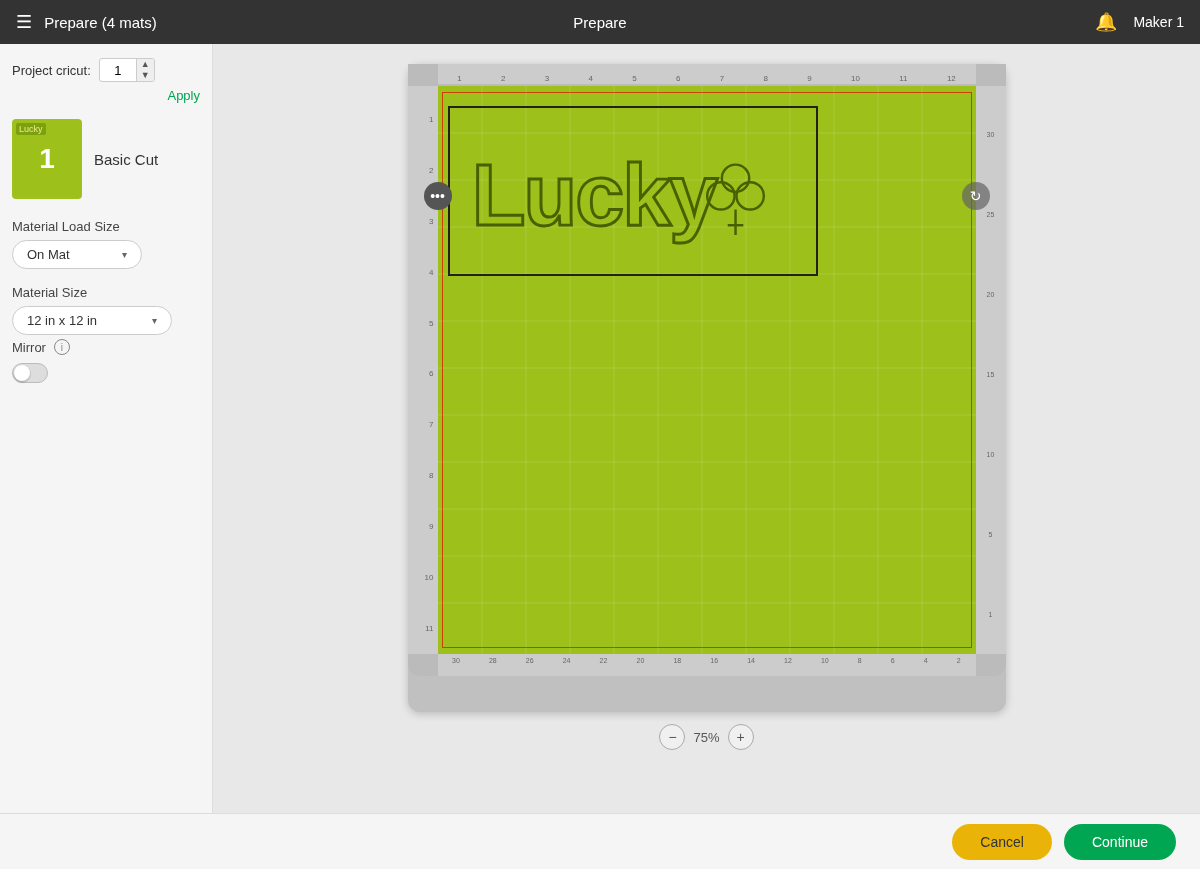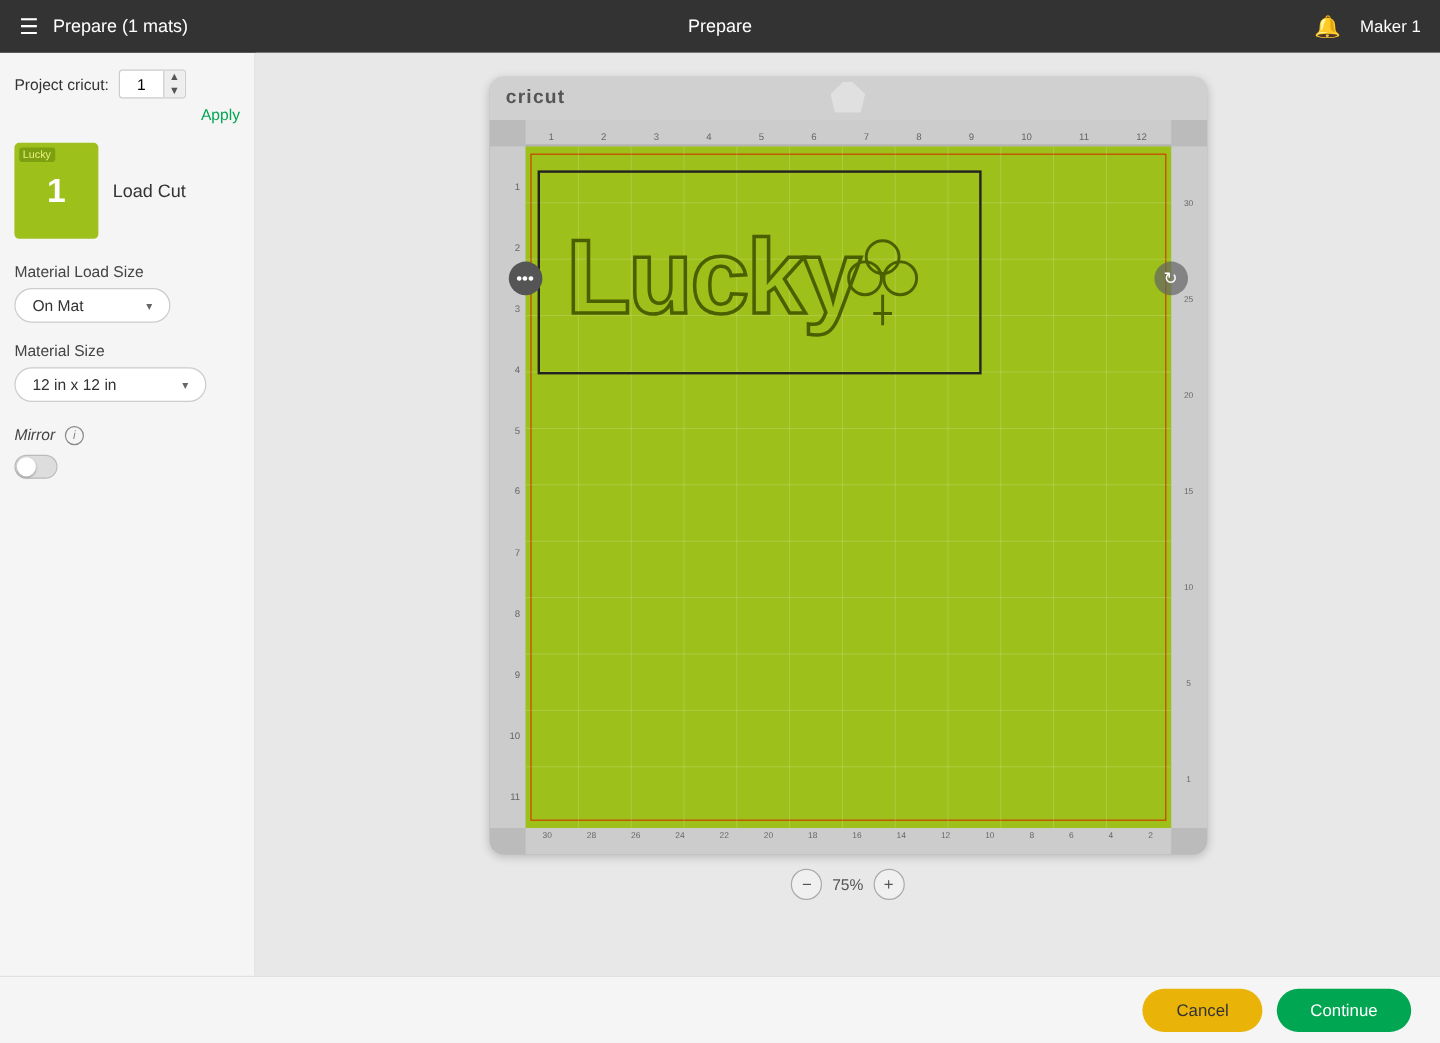--- a/index.html
+++ b/index.html
@@ -170,29 +170,29 @@
       width: 130px;
     }
     .dropdown-arrow {
       font-size: 10px;
       color: #666;
     }
 
     
     .size-dropdown {
       width: 160px;
-      margin-bottom: 20px;
+      margin-bottom: 4px;
     }
 
     
     .mirror-row {
       display: flex;
+      align-items: center;
       gap: 8px;
       margin-bottom: 8px;
-      font-style: italic;
     }
     .mirror-label {
       font-size: 13px;
       color: #444;
     }
     .info-icon {
       width: 16px;
       height: 16px;
       border: 1.5px solid #888;
       border-radius: 50%;
@@ -445,21 +445,21 @@
       cursor: pointer;
       color: #fff;
       font-weight: 500;
     }
   </style>
 </head>
 <body>
 
 <div class="header">
   <span class="header-menu-icon">☰</span>
-  <span class="header-title-left">Prepare (1 mats)</span>
+  <span class="header-title-left">Prepare (4 mats)</span>
   <span class="header-title-center">Prepare</span>
   <div class="header-right">
     <span class="header-bell">🔔</span>
     <span class="header-machine">Maker 1</span>
   </div>
 </div>
 
 <div class="main-layout">
 
   <div class="sidebar">
@@ -473,21 +473,21 @@
         </div>
       </div>
     </div>
     <div class="apply-link">Apply</div>
 
     <div class="mat-item">
       <div class="mat-thumb">
         <span class="mat-thumb-tag">Lucky</span>
         <span class="mat-thumb-num">1</span>
       </div>
-      <span class="mat-label">Load Cut</span>
+      <span class="mat-label">Basic Cut</span>
     </div>
 
     <div class="section-label">Material Load Size</div>
     <div class="dropdown-select">
       <span>On Mat</span>
       <span class="dropdown-arrow">▾</span>
     </div>
 
     <div class="section-label">Material Size</div>
     <div class="dropdown-select size-dropdown">
@@ -502,25 +502,20 @@
     <div class="toggle-switch">
       <div class="toggle-knob"></div>
     </div>
   </div>
 
   <div class="main-content">
 
     <div class="mat-canvas-wrapper">
       <div class="mat-outer">
 
-        <div class="mat-header-bar">
-          <span class="cricut-logo">cricut</span>
-          <div class="mat-hook"></div>
-          <span></span>
-        </div>
 
         <div class="mat-body">
 
           <div class="mat-ruler-top">
             <svg width="100%" height="22" style="position:absolute;top:0;left:0;">
               <line x1="0" y1="21" x2="100%" y2="21" stroke="#aaa" stroke-width="1"></line>
 
             </svg>
 
             <div style="position:absolute;left:0;top:0;width:100%;height:100%;display:flex;justify-content:space-around;align-items:flex-end;padding-bottom:3px;">

